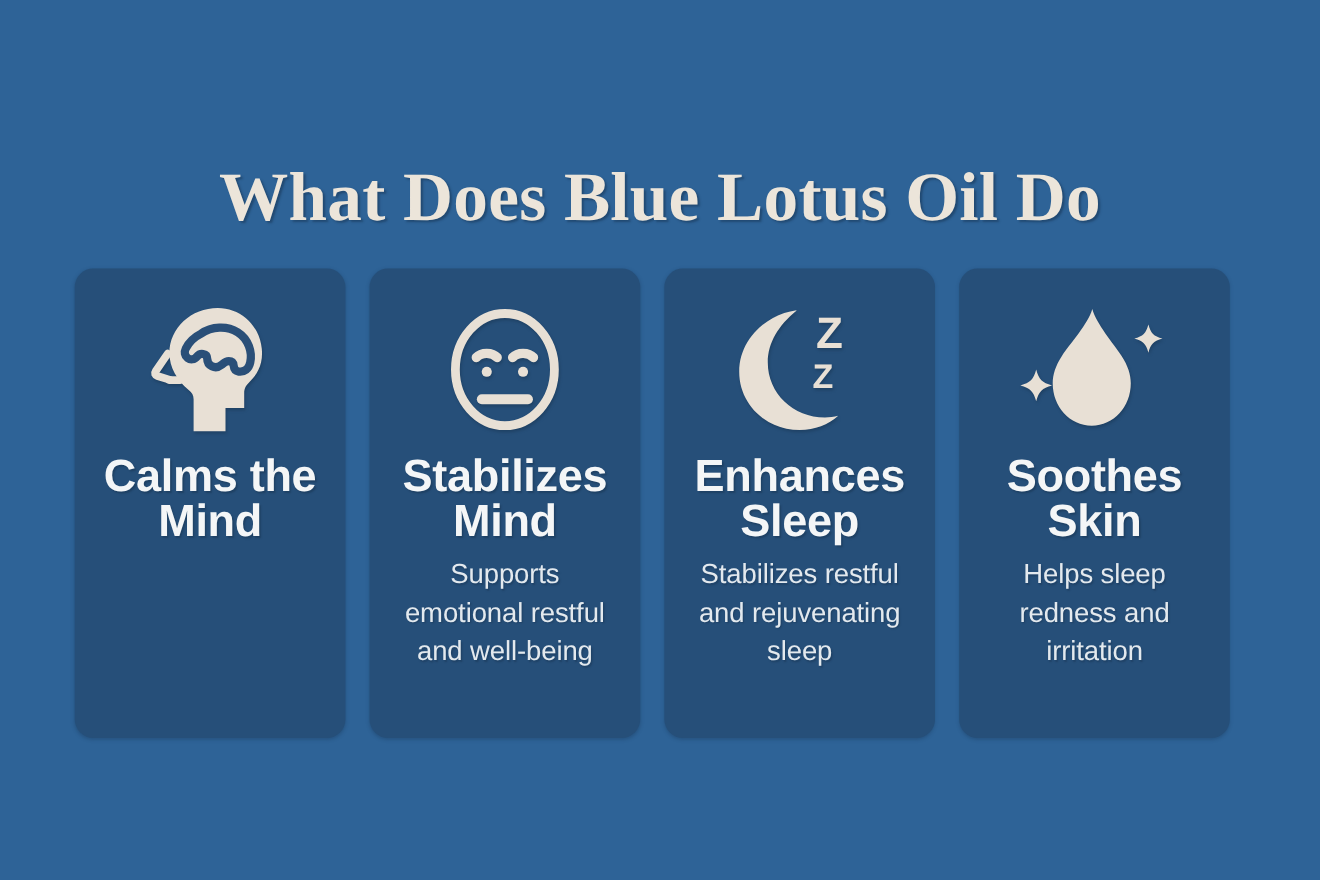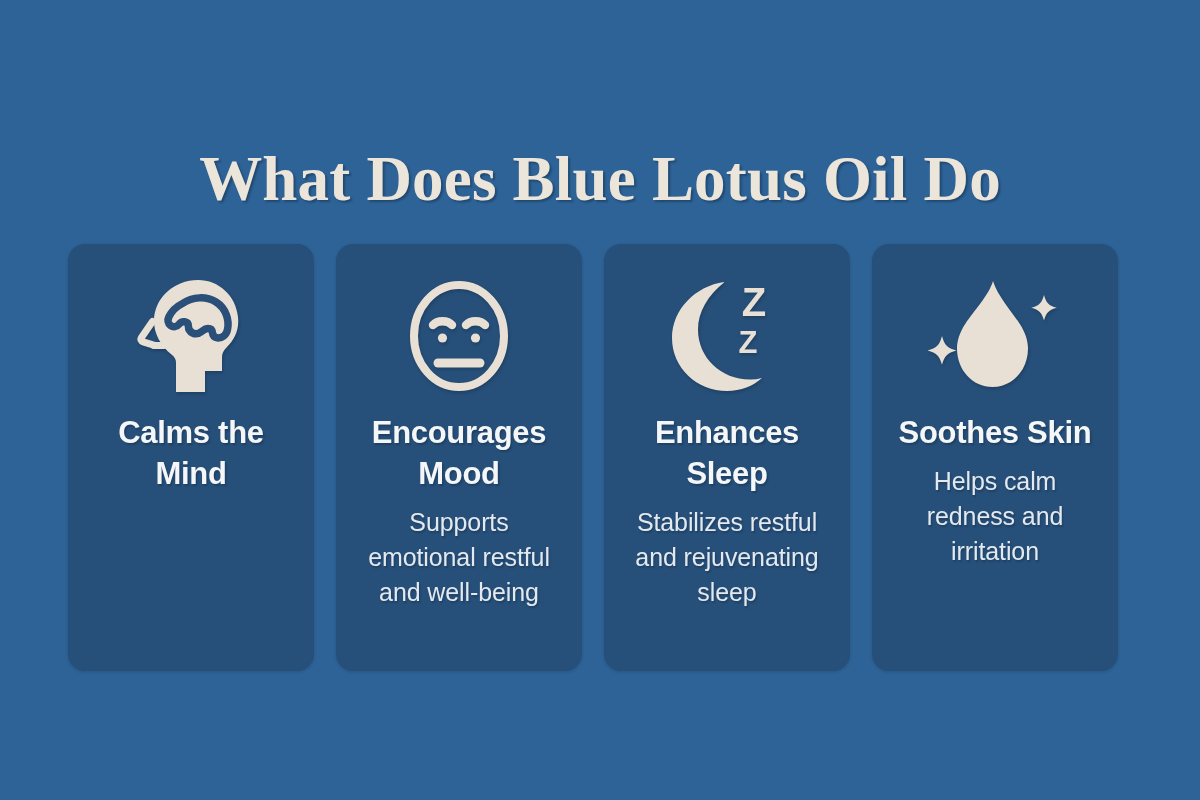--- a/index.html
+++ b/index.html
@@ -71,21 +71,21 @@
     align-items: center;
     justify-content: center;
     margin-bottom: 16px;
   }
   .card-icon svg {
     display: block;
     filter: drop-shadow(1.5px 2px 1.5px rgba(20, 44, 70, 0.40));
   }
 
   .card-heading {
-    font-size: 31px;
+    font-size: 41px;
     line-height: 41px;
     font-weight: 700;
     color: #f4f6f7;
     text-align: center;
     letter-spacing: -0.3px;
     text-shadow: 1.5px 2px 1.5px rgba(20, 44, 70, 0.40);
     margin-bottom: 11px;
     max-width: 200px;
   }
 
@@ -125,21 +125,21 @@
       <div class="card-icon">
         <svg width="104" height="116" viewBox="0 0 104 116" aria-hidden="true">
           <ellipse cx="52" cy="58" rx="45" ry="51" fill="none" stroke="#e8e0d5" stroke-width="8"></ellipse>
           <path d="M26 47c4.5-5 14.5-5 19 0" fill="none" stroke="#e8e0d5" stroke-width="8.5" stroke-linecap="round"></path>
           <path d="M59 47c4.5-5 14.5-5 19 0" fill="none" stroke="#e8e0d5" stroke-width="8.5" stroke-linecap="round"></path>
           <circle cx="35.5" cy="60" r="4.6" fill="#e8e0d5"></circle>
           <circle cx="68.5" cy="60" r="4.6" fill="#e8e0d5"></circle>
           <path d="M31 85h42" fill="none" stroke="#e8e0d5" stroke-width="9" stroke-linecap="round"></path>
         </svg>
       </div>
-      <div class="card-heading">Encourages Mood</div>
+      <div class="card-heading">Stabilizes Mind</div>
       <div class="card-body">Supports emotional restful and well-being</div>
     </div>
 
     <div class="card">
       <div class="card-icon">
         <svg width="130" height="120" viewBox="0 0 130 120" aria-hidden="true">
           <path d="M62 6C34 10 10 33 10 62c0 30 25 53 55 53 14 0 26-5 35-13-4 1-8 1.5-12 1.5-29 0-52-22-52-50 0-18 10-34 26-47Z" fill="#e8e0d5"></path>
           <text x="92" y="40" fill="#e8e0d5" font-family="'Liberation Sans', sans-serif" font-size="40" font-weight="700" text-anchor="middle">Z</text>
           <text x="86" y="77" fill="#e8e0d5" font-family="'Liberation Sans', sans-serif" font-size="31" font-weight="700" text-anchor="middle">Z</text>
         </svg>
@@ -150,17 +150,17 @@
 
     <div class="card">
       <div class="card-icon">
         <svg width="138" height="118" viewBox="0 0 138 118" aria-hidden="true">
           <path d="M67 4c4 14 19 31 26.5 42.5C99.5 55.5 102 64 102 71.5 102 93 86.5 110 66.5 110 46.5 110 31 93 31 71.5c0-7.5 2.5-16 8.5-25C47 35 63 18 67 4Z" fill="#e8e0d5"></path>
           <path d="M118 18c2.2 8 4.8 10.6 12.8 12.8-8 2.2-10.6 4.8-12.8 12.8-2.2-8-4.8-10.6-12.8-12.8 8-2.2 10.6-4.8 12.8-12.8Z" fill="#e8e0d5"></path>
           <path d="M16 59c2.4 9 5.4 12 14.4 14.4-9 2.4-12 5.4-14.4 14.4-2.4-9-5.4-12-14.4-14.4 9-2.4 12-5.4 14.4-14.4Z" fill="#e8e0d5"></path>
         </svg>
       </div>
       <div class="card-heading">Soothes Skin</div>
-      <div class="card-body">Helps calm redness and irritation</div>
+      <div class="card-body">Helps sleep redness and irritation</div>
     </div>
 
   </div>
 </div>
 
 </body></html>

